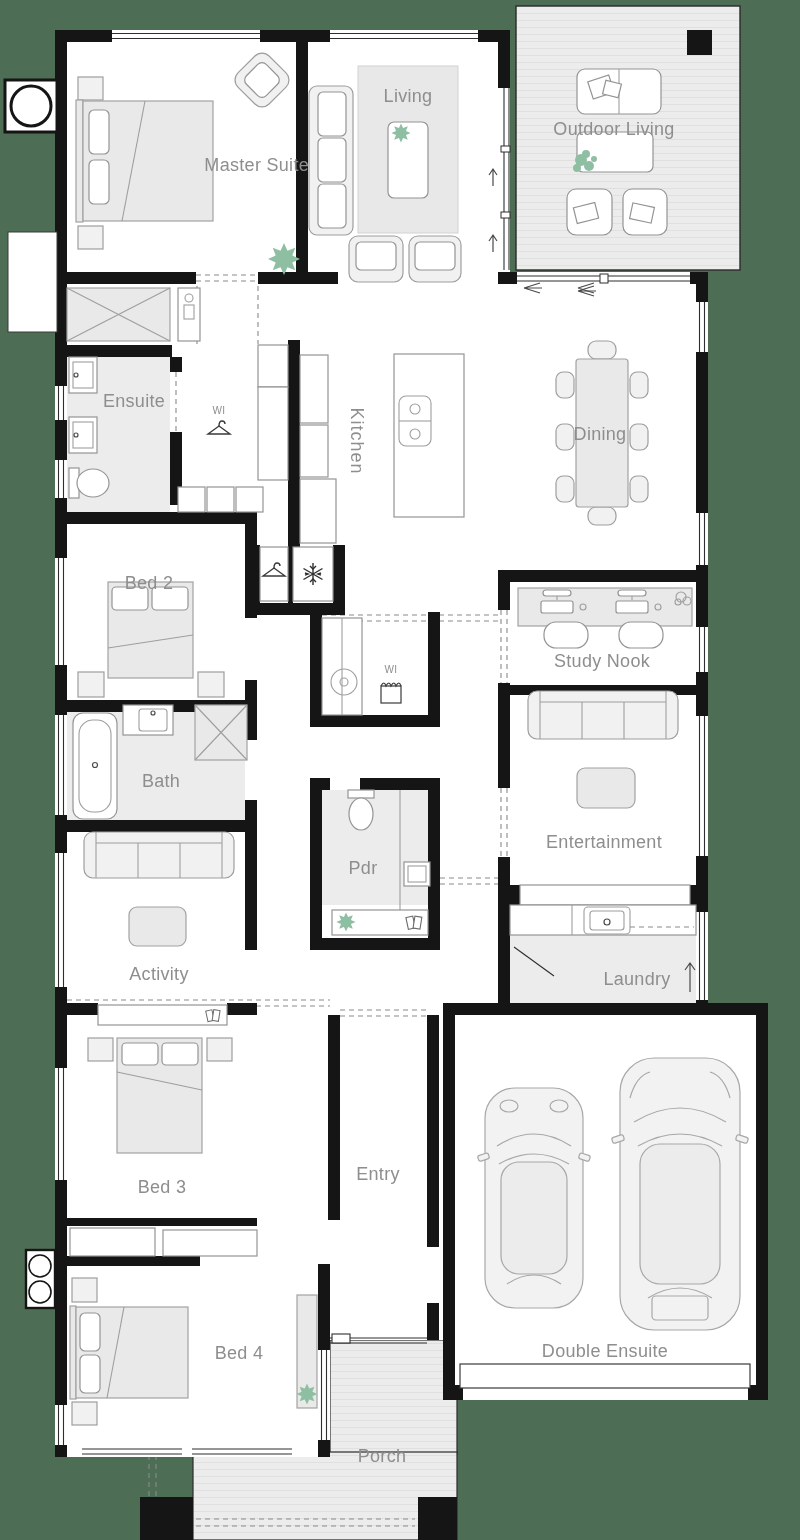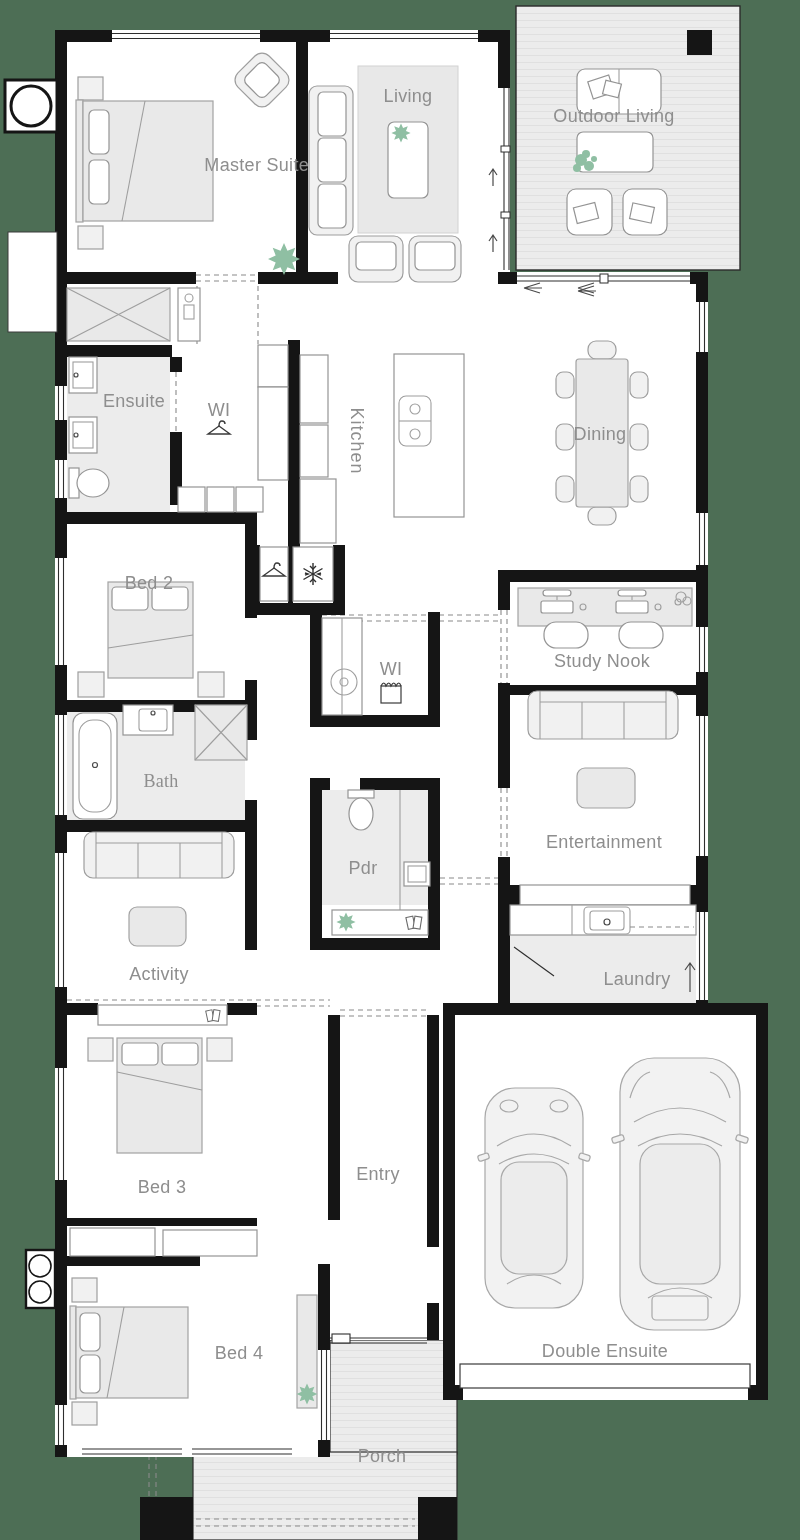--- a/index.html
+++ b/index.html
@@ -13,21 +13,21 @@
   .fg{fill:#e9e9e9;stroke:#a2a2a2;stroke-width:1.2;}
   .ln{stroke:#9e9e9e;stroke-width:1.1;fill:none;}
   .dk{stroke:#4a4a4a;stroke-width:1.2;fill:none;}
   .thin{stroke:#2e2e2e;stroke-width:1.1;fill:none;}
   .dash{stroke:#8a8a8a;stroke-width:1.1;fill:none;stroke-dasharray:5 4;}
   .wet{fill:#ececec;}
   .plant{fill:#8FBFA3;}
   
   .lbl{position:absolute;transform:translate(-50%,-50%);color:#8e8e8e;font-size:18px;
        font-weight:400;letter-spacing:.3px;white-space:nowrap;text-align:right;}
-  .lbl.small{font-size:18px;}
+  .lbl.small{font-size:10px;}
   .lbl.two{white-space:normal;width:112px;line-height:1.35;}
   .lbl.vert{writing-mode:vertical-rl;letter-spacing:1px;}
 </style>
 </head>
 <body>
 
 <div class="stage">
 <svg width="800" height="1540" viewBox="0 0 800 1540">
   <defs>
     <pattern id="boards" width="8" height="7" patternUnits="userSpaceOnUse">
@@ -541,28 +541,28 @@
   </g>
   <g>
     <rect x="26" y="1250" width="29" height="58" fill="#fff" stroke="#151515" stroke-width="2.4"></rect>
     <circle cx="40" cy="1266" r="11" fill="none" stroke="#151515" stroke-width="1.6"></circle>
     <circle cx="40" cy="1292" r="11" fill="none" stroke="#151515" stroke-width="1.6"></circle>
   </g>
 </svg>
 
 <div class="lbl two" style="left:253px;top:165px;">Master Suite</div>
 <div class="lbl" style="left:408px;top:96px;">Living</div>
-<div class="lbl" style="left:614px;top:116px;">Outdoor Living</div>
+<div class="lbl" style="left:614px;top:129px;">Outdoor Living</div>
 <div class="lbl" style="left:134px;top:401px;">Ensuite</div>
 <div class="lbl small" style="left:219px;top:410px;">WI</div>
 <div class="lbl vert" style="left:356px;top:441px;">Kitchen</div>
 <div class="lbl" style="left:600px;top:434px;">Dining</div>
 <div class="lbl" style="left:149px;top:549px;margin-top:34px;">Bed 2</div>
 <div class="lbl" style="left:602px;top:661px;">Study Nook</div>
-<div class="lbl" style="left:161px;top:781px;font-family:Liberation Serif, serif;">Bath</div>
+<div class="lbl" style="left:161px;top:781px;">Bath</div>
 <div class="lbl" style="left:604px;top:842px;">Entertainment</div>
 <div class="lbl" style="left:159px;top:974px;">Activity</div>
 <div class="lbl" style="left:363px;top:868px;">Pdr</div>
 <div class="lbl small" style="left:391px;top:669px;">WI</div>
 <div class="lbl" style="left:637px;top:979px;">Laundry</div>
 <div class="lbl" style="left:162px;top:1187px;">Bed 3</div>
 <div class="lbl" style="left:378px;top:1174px;">Entry</div>
 <div class="lbl" style="left:239px;top:1353px;">Bed 4</div>
 <div class="lbl" style="left:382px;top:1456px;">Porch</div>
 <div class="lbl" style="left:605px;top:1351px;">Double Ensuite</div>

